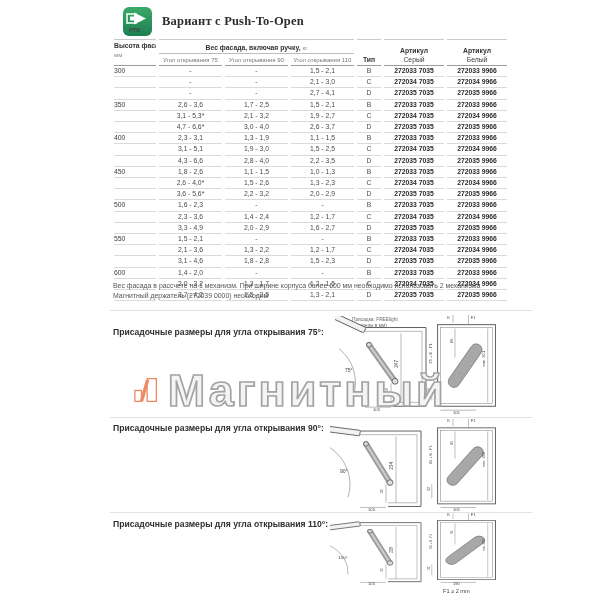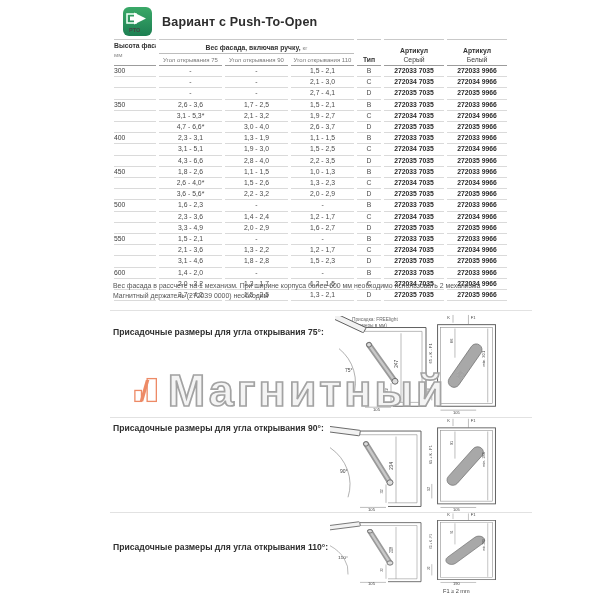--- a/index.html
+++ b/index.html
@@ -4,21 +4,21 @@
 <style>
   html,body{margin:0;padding:0;}
   body{
     width:600px;height:600px;position:relative;background:#ffffff;
     font-family:"Liberation Sans",sans-serif;color:#3c3c3c;overflow:hidden;
   }
   .abs{position:absolute;}
 
   
   .hdr{left:122px;top:6px;display:flex;align-items:center;gap:9px;}
-  .hdr-title{font-size:12.5px;font-weight:bold;color:#2d2d2d;letter-spacing:.2px;}
+  .hdr-title{font-size:12.5px;font-weight:bold;color:#2d2d2d;letter-spacing:.2px;font-family:Liberation Serif, serif;}
 
   
   .table-wrap{left:111px;top:39px;width:383px;}
   table{width:100%;border-collapse:separate;border-spacing:3px 0;table-layout:fixed;}
   th,td{padding:0;font-size:6.8px;line-height:10.2px;height:10.2px;white-space:nowrap;overflow:hidden;}
   thead th{vertical-align:bottom;text-align:center;font-weight:normal;border-bottom:1px solid #9c9c9c;}
   thead tr.r1 th{border-top:1px solid #c9c9c9;}
   th.th-h{text-align:left;vertical-align:top;line-height:8.5px;padding-top:2px;}
   th .b{font-weight:bold;color:#333;}
   th .unit{color:#8a8a8a;font-size:6.2px;font-weight:normal;}
@@ -409,21 +409,21 @@
   <line class="dim" x1="6" y1="74" x2="6" y2="90"></line>
   <text class="t4" transform="rotate(-90 4.5 82)" x="4.5" y="82">32</text>
   <line class="dim" x1="30" y1="16" x2="30" y2="46"></line>
   <text class="t4" transform="rotate(-90 27.5 31)" x="27.5" y="31">91</text>
   <line class="dim" x1="64" y1="16" x2="64" y2="92"></line>
   <text class="t4" transform="rotate(-90 61.5 55)" x="61.5" y="55">min. 286</text>
   <line class="dim" x1="15" y1="100" x2="52" y2="100"></line>
   <text class="t4" x="28" y="104">105</text>
 </svg>
 
-<div class="abs sec-title" style="left:113px;top:542px">Присадочные размеры для угла открывания 110°:</div>
+<div class="abs sec-title" style="left:113px;top:519px">Присадочные размеры для угла открывания 110°:</div>
 
 <svg class="abs" style="left:330px;top:514px" width="95" height="72" viewBox="0 0 95 100" preserveAspectRatio="none">
   <path class="cab" d="M30 12 H91 V94 H58"></path>
     <path class="ln2" d="M30 16 H87 M87 16 V90 H58"></path>
   <g transform="translate(28,14) rotate(-10)">
       <rect class="flap" x="-48" y="-3" width="50" height="6" rx="1"></rect>
     </g>
   <line class="arm" x1="60" y1="68" x2="40" y2="24"></line>
     <line class="arm2" x1="60" y1="68" x2="40" y2="24"></line>
   <circle class="piv" cx="60" cy="68" r="3"></circle>

